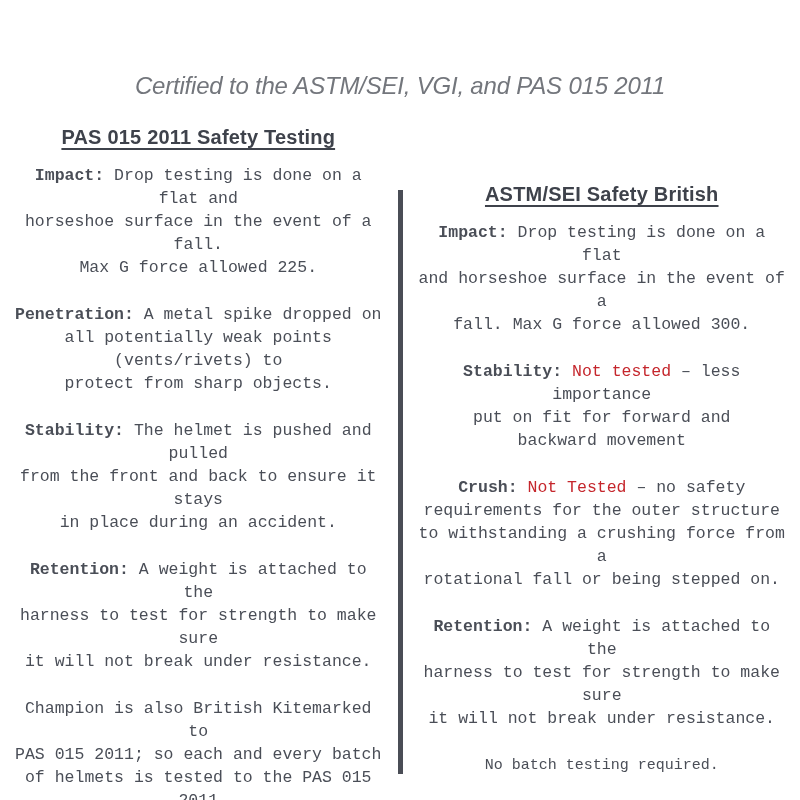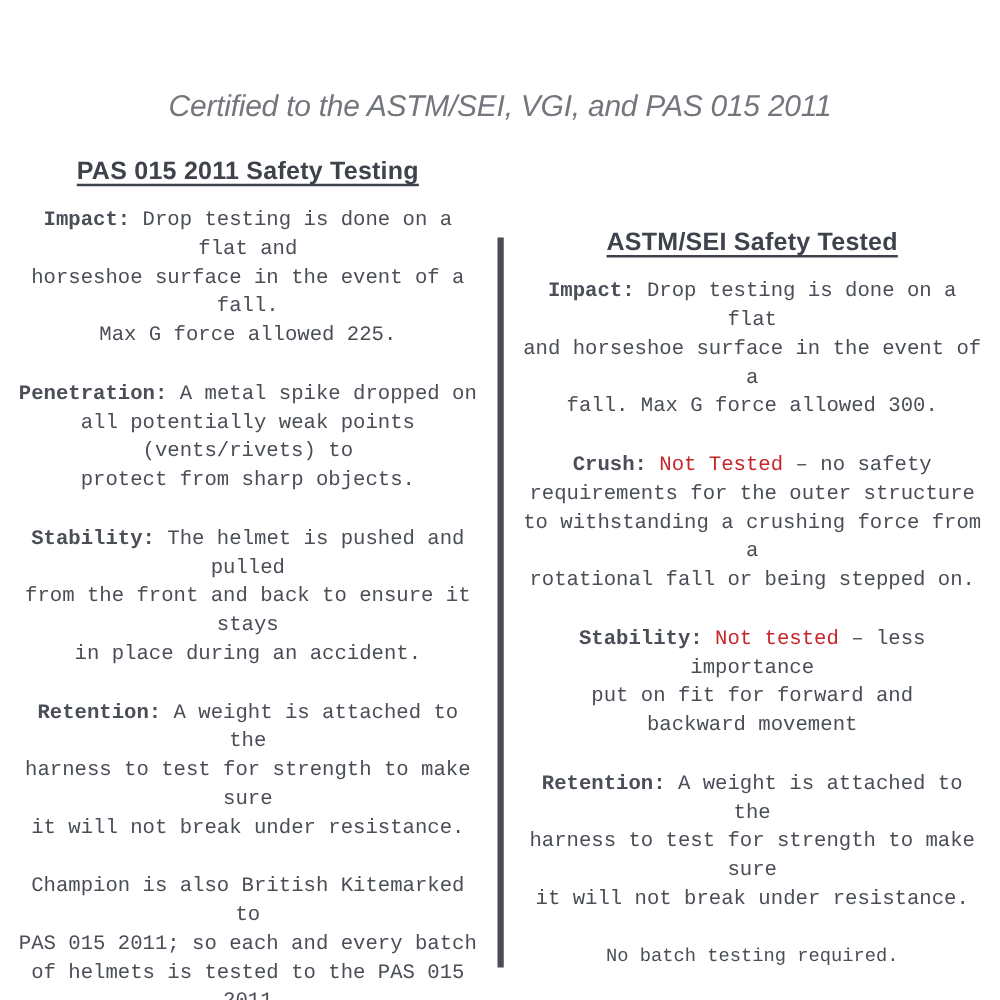--- a/index.html
+++ b/index.html
@@ -92,32 +92,32 @@
           <p class="para"><span class="seg-normal">Champion is also British Kitemarked to
 PAS 015 2011; so each and every batch
 of helmets is tested to the PAS 015 2011
 standard before hitting the shelves.</span></p>
         </div>
     </div>
 
     <div class="divider"></div>
 
     <div class="col">
-      <div class="col-heading">ASTM/SEI Safety Tested</div>
+      <div class="col-heading">ASTM/SEI Safety British</div>
       <div class="col-body">
           <p class="para"><span class="seg-bold">Impact: </span><span class="seg-normal">Drop testing is done on a flat
 and horseshoe surface in the event of a
 fall. Max G force allowed 300.</span></p>
+          <p class="para"><span class="seg-bold">Stability: </span><span class="seg-alert">Not tested </span><span class="seg-normal">– less importance
+put on fit for forward and
+backward movement</span></p>
           <p class="para"><span class="seg-bold">Crush: </span><span class="seg-alert">Not Tested </span><span class="seg-normal">– no safety
 requirements for the outer structure
 to withstanding a crushing force from a
 rotational fall or being stepped on.</span></p>
-          <p class="para"><span class="seg-bold">Stability: </span><span class="seg-alert">Not tested </span><span class="seg-normal">– less importance
-put on fit for forward and
-backward movement</span></p>
           <p class="para"><span class="seg-bold">Retention: </span><span class="seg-normal">A weight is attached to the
 harness to test for strength to make sure
 it will not break under resistance.</span></p>
           <p class="para para-large"><span class="seg-normal">No batch testing required.</span></p>
         </div>
     </div>
   </div>
 </div>
 
 </body></html>

